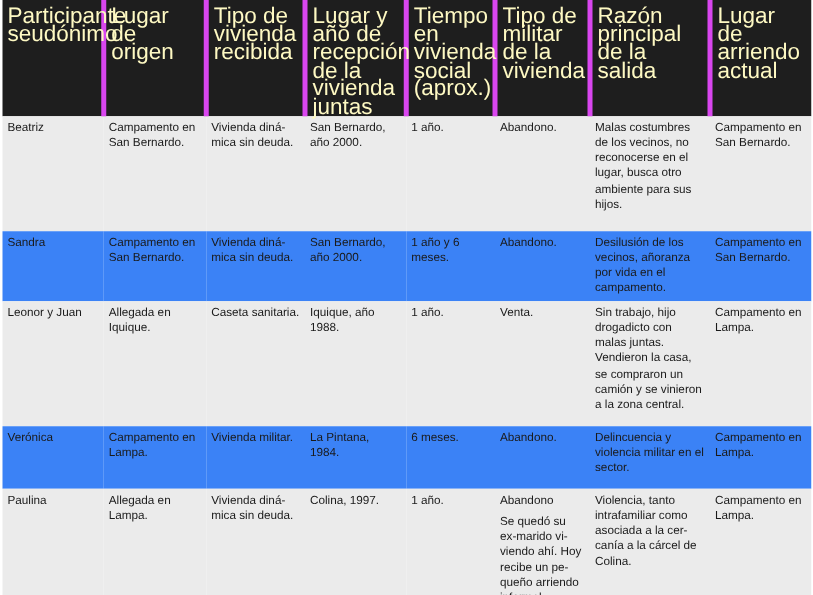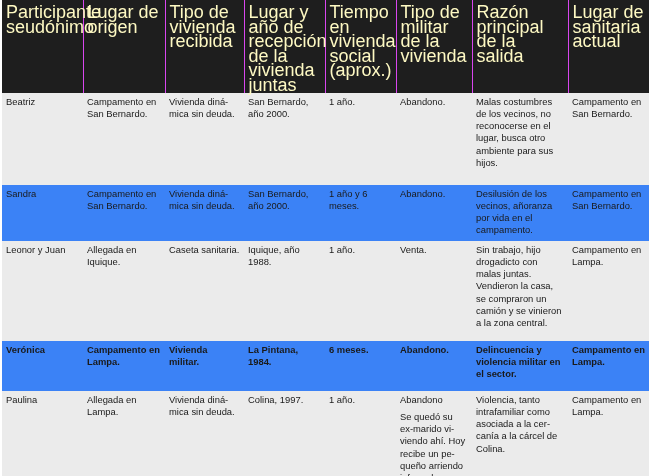--- a/index.html
+++ b/index.html
@@ -16,35 +16,35 @@
     color: #fef9c3;
     font-weight: normal;
     font-size: 18px;
     line-height: 14.6px;
     text-align: left;
     vertical-align: top;
     padding: 5px 4px 0 4px;
     height: 81px;
     box-sizing: border-box;
   }
-  th + th { border-left: 1px solid #d946ef; }
+  th + th { border-left: 4px solid #d946ef; }
   td {
     color: #1a1a1a;
     font-size: 9.4px;
     line-height: 12.3px;
     vertical-align: top;
     padding: 3px 4px 2px 4px;
     box-sizing: border-box;
   }
   tbody tr.gray { background: #ebebeb; }
   tbody tr.white { background: #3b82f6; }
   tr.r1 { height: 92px; }
   tr.r2 { height: 56px; }
   tr.r3 { height: 100px; }
-  tr.r4 { height: 50px; font-weight: bold; }
+  tr.r4 { height: 50px; }
   tr.r5 { height: 117px; }
   .sub { display: block; margin-top: 5px; }
 </style>
 </head>
 <body>
 
 <table class="t">
   <colgroup>
     <col style="width:81px">
     <col style="width:82px">
@@ -57,21 +57,21 @@
   </colgroup>
   <thead>
     <tr>
       <th>Participante seudónimo</th>
       <th>Lugar de origen</th>
       <th>Tipo de vivienda recibida</th>
       <th>Lugar y año de recepción de la vivienda juntas</th>
       <th>Tiempo en vivienda social (aprox.)</th>
       <th>Tipo de militar de la vivienda</th>
       <th>Razón principal de la salida</th>
-      <th>Lugar de sanitaria actual</th>
+      <th>Lugar de arriendo actual</th>
     </tr>
   </thead>
   <tbody>
     <tr class="gray r1">
       <td>Beatriz</td>
       <td>Campamento en San Bernardo.</td>
       <td>Vivienda diná-mica sin deuda.</td>
       <td>San Bernardo, año 2000.</td>
       <td>1 año.</td>
       <td><span>Abandono.</span></td>

